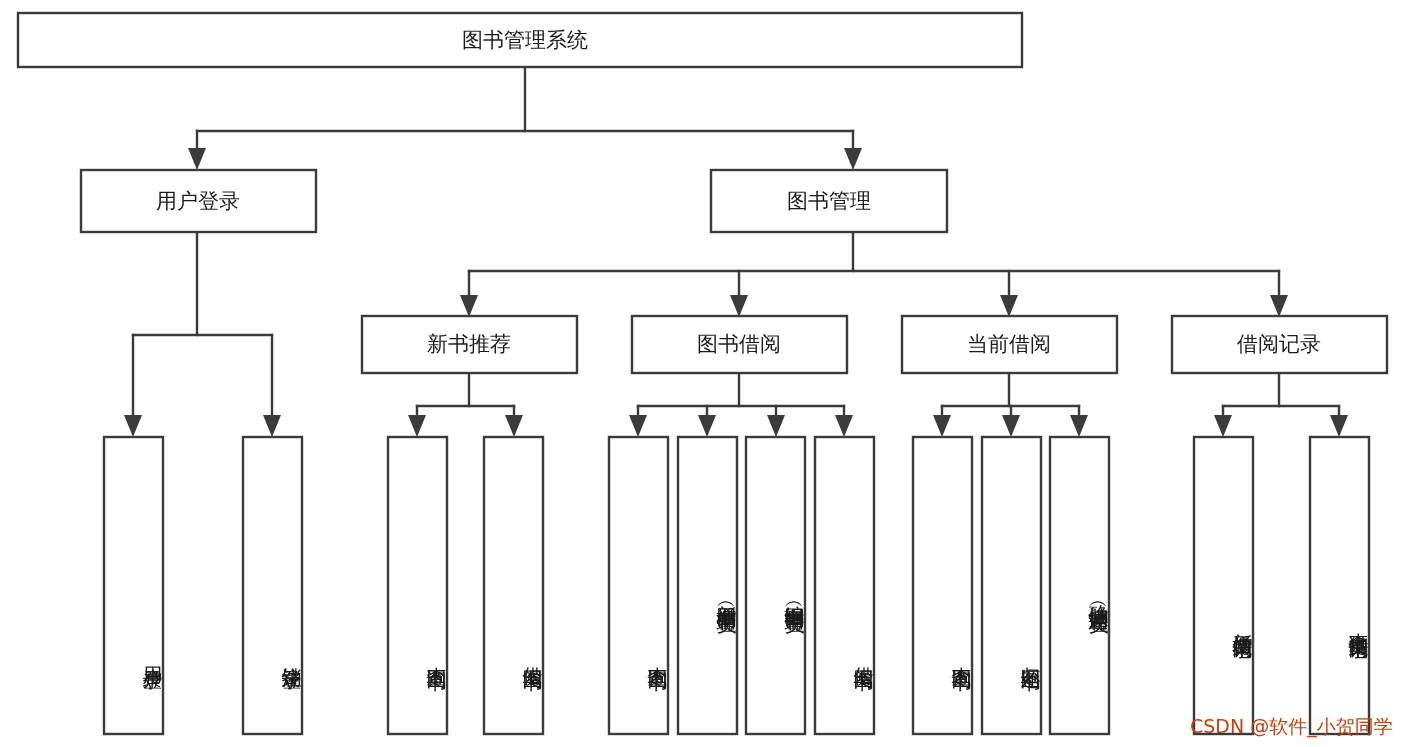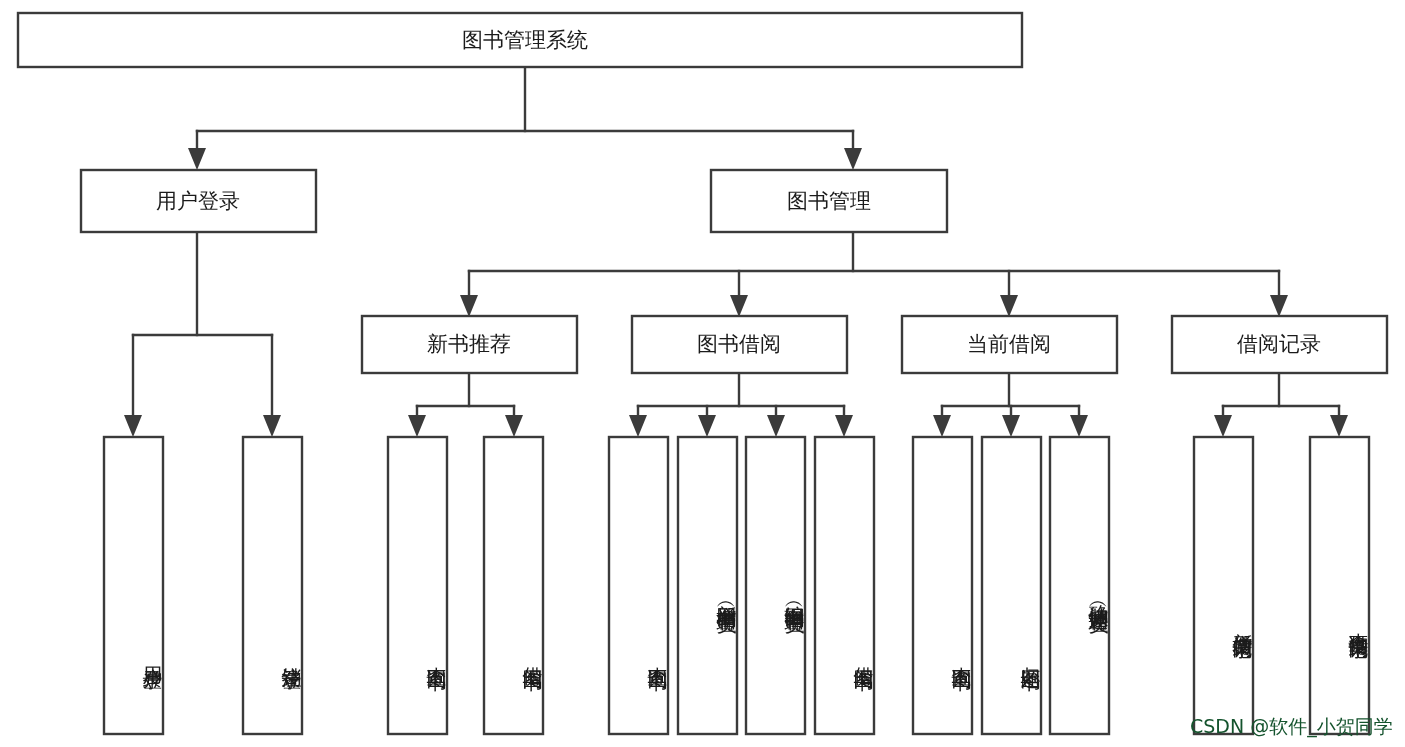--- a/index.html
+++ b/index.html
@@ -58,21 +58,21 @@
     color: #1b1b1b;
     letter-spacing: 1.5px;
     display: flex;
     align-items: flex-start;
     justify-content: center;
     white-space: nowrap;
     pointer-events: none;
   }
   .watermark {
     position: absolute;
-    color: #14532d;
+    color: #c2410c;
     font-size: 19px;
     font-family: "DejaVu Sans", "Liberation Sans", sans-serif;
     white-space: nowrap;
   }
 </style>
 </head>
 <body>
 
 <div id="diagram-root">
 

